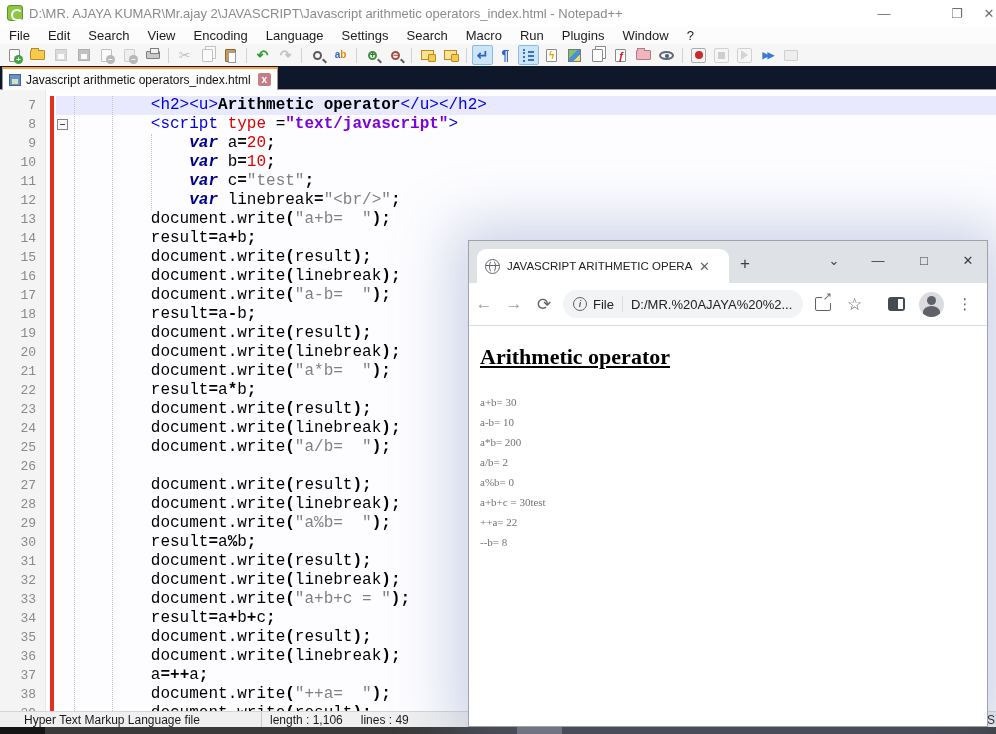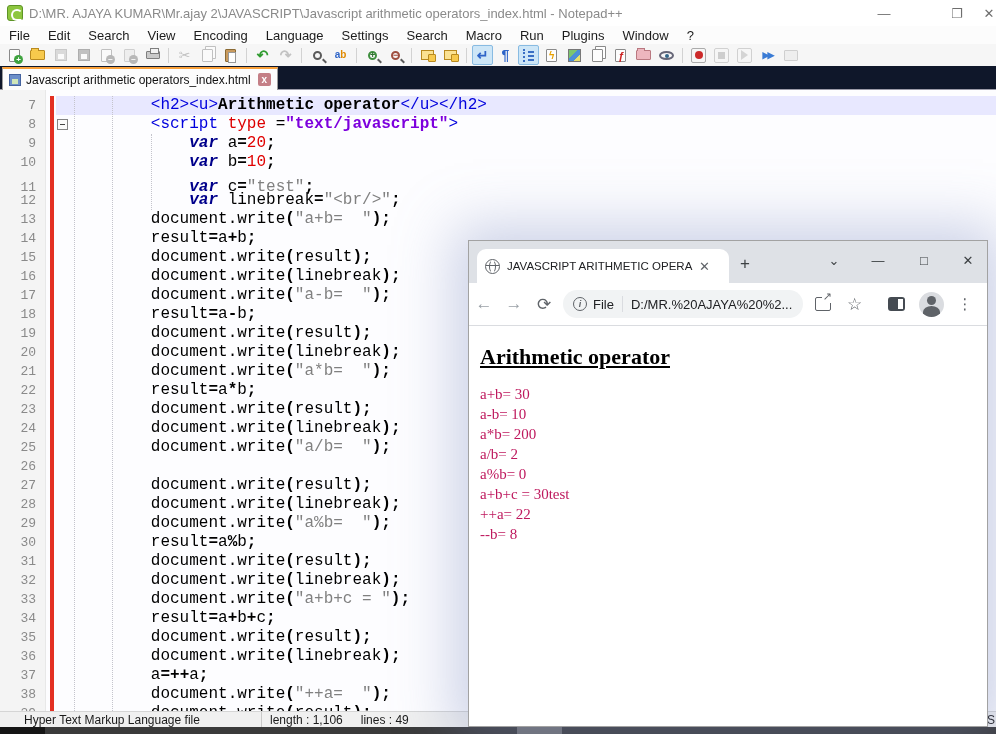--- a/index.html
+++ b/index.html
@@ -138,22 +138,22 @@
   .star-ic{font-size:17px;color:#5F6368;margin:0 8px;}
   .panel-ic{width:17px;height:14px;border:2px solid #454B52;border-radius:3px;background:#454B52;position:relative;margin-left:18px;flex:0 0 auto;}
   .panel-ic::after{content:"";position:absolute;right:0;top:0;width:5px;height:100%;background:#fff;}
   .avatar{width:25px;height:25px;border-radius:50%;background:#DADCE0;position:relative;margin-left:14px;flex:0 0 auto;overflow:hidden;}
   .avatar::before{content:"";position:absolute;left:8px;top:4px;width:9px;height:9px;border-radius:50%;background:#5F6368;}
   .avatar::after{content:"";position:absolute;left:4px;top:14px;width:17px;height:12px;border-radius:50% 50% 0 0;background:#5F6368;}
   .kebab{font-size:15px;color:#5F6368;margin-left:13px;letter-spacing:0;}
   .c-content{position:absolute;left:0;top:85px;width:100%;bottom:0;background:#fff;overflow:hidden;}
   .page-h2{position:absolute;left:11px;top:18px;font-family:"Liberation Serif",serif;font-size:22px;
     font-weight:bold;color:#000;text-decoration:underline;}
-  .page-lines{position:absolute;left:11px;top:58px;font-family:"Liberation Serif",serif;font-size:15px;
-    line-height:20px;color:#be185d;}
+  .page-lines{position:absolute;left:11px;top:66px;font-family:"Liberation Serif",serif;font-size:11px;
+    line-height:20px;color:#737373;}
 </style>
 </head>
 <body>
 
 <div class="screen">
 
   <div class="npp-title">
     <span class="npp-logo"></span>
     <span>D:\MR. AJAYA  KUMAR\Mr.ajay 2\JAVASCRIPT\Javascript arithmetic operators_index.html - Notepad++</span>
   </div>
@@ -331,21 +331,21 @@
           <span class="ctext" style="left: 74px;">        <span class="s-tag">&lt;script </span><span class="s-attr">type</span><span class="s-plain"> =</span><span class="s-val">"text/javascript"</span><span class="s-tag">&gt;</span></span>
         </div>
         <div class="code-row" style="top: 44px;">
           <span class="lnum">9</span>
           <span class="ctext" style="left: 74px;">            <span class="s-kw">var</span><span class="s-plain"> a</span><span class="s-op">=</span><span class="s-num">20</span><span class="s-op">;</span></span>
         </div>
         <div class="code-row" style="top: 63px;">
           <span class="lnum">10</span>
           <span class="ctext" style="left: 74px;">            <span class="s-kw">var</span><span class="s-plain"> b</span><span class="s-op">=</span><span class="s-num">10</span><span class="s-op">;</span></span>
         </div>
-        <div class="code-row" style="top: 88px;">
+        <div class="code-row" style="top: 82px;">
           <span class="lnum">11</span>
           <span class="ctext" style="left: 74px;">            <span class="s-kw">var</span><span class="s-plain"> c</span><span class="s-op">=</span><span class="s-str">"test"</span><span class="s-op">;</span></span>
         </div>
         <div class="code-row" style="top: 101px;">
           <span class="lnum">12</span>
           <span class="ctext" style="left: 74px;">            <span class="s-kw">var</span><span class="s-plain"> linebreak</span><span class="s-op">=</span><span class="s-str">"&lt;br/&gt;"</span><span class="s-op">;</span></span>
         </div>
         <div class="code-row" style="top: 120px;">
           <span class="lnum">13</span>
           <span class="ctext" style="left: 74px;">        <span class="s-plain">document.write</span><span class="s-op">(</span><span class="s-str">"a+b=  "</span><span class="s-op">)</span><span class="s-op">;</span></span>

